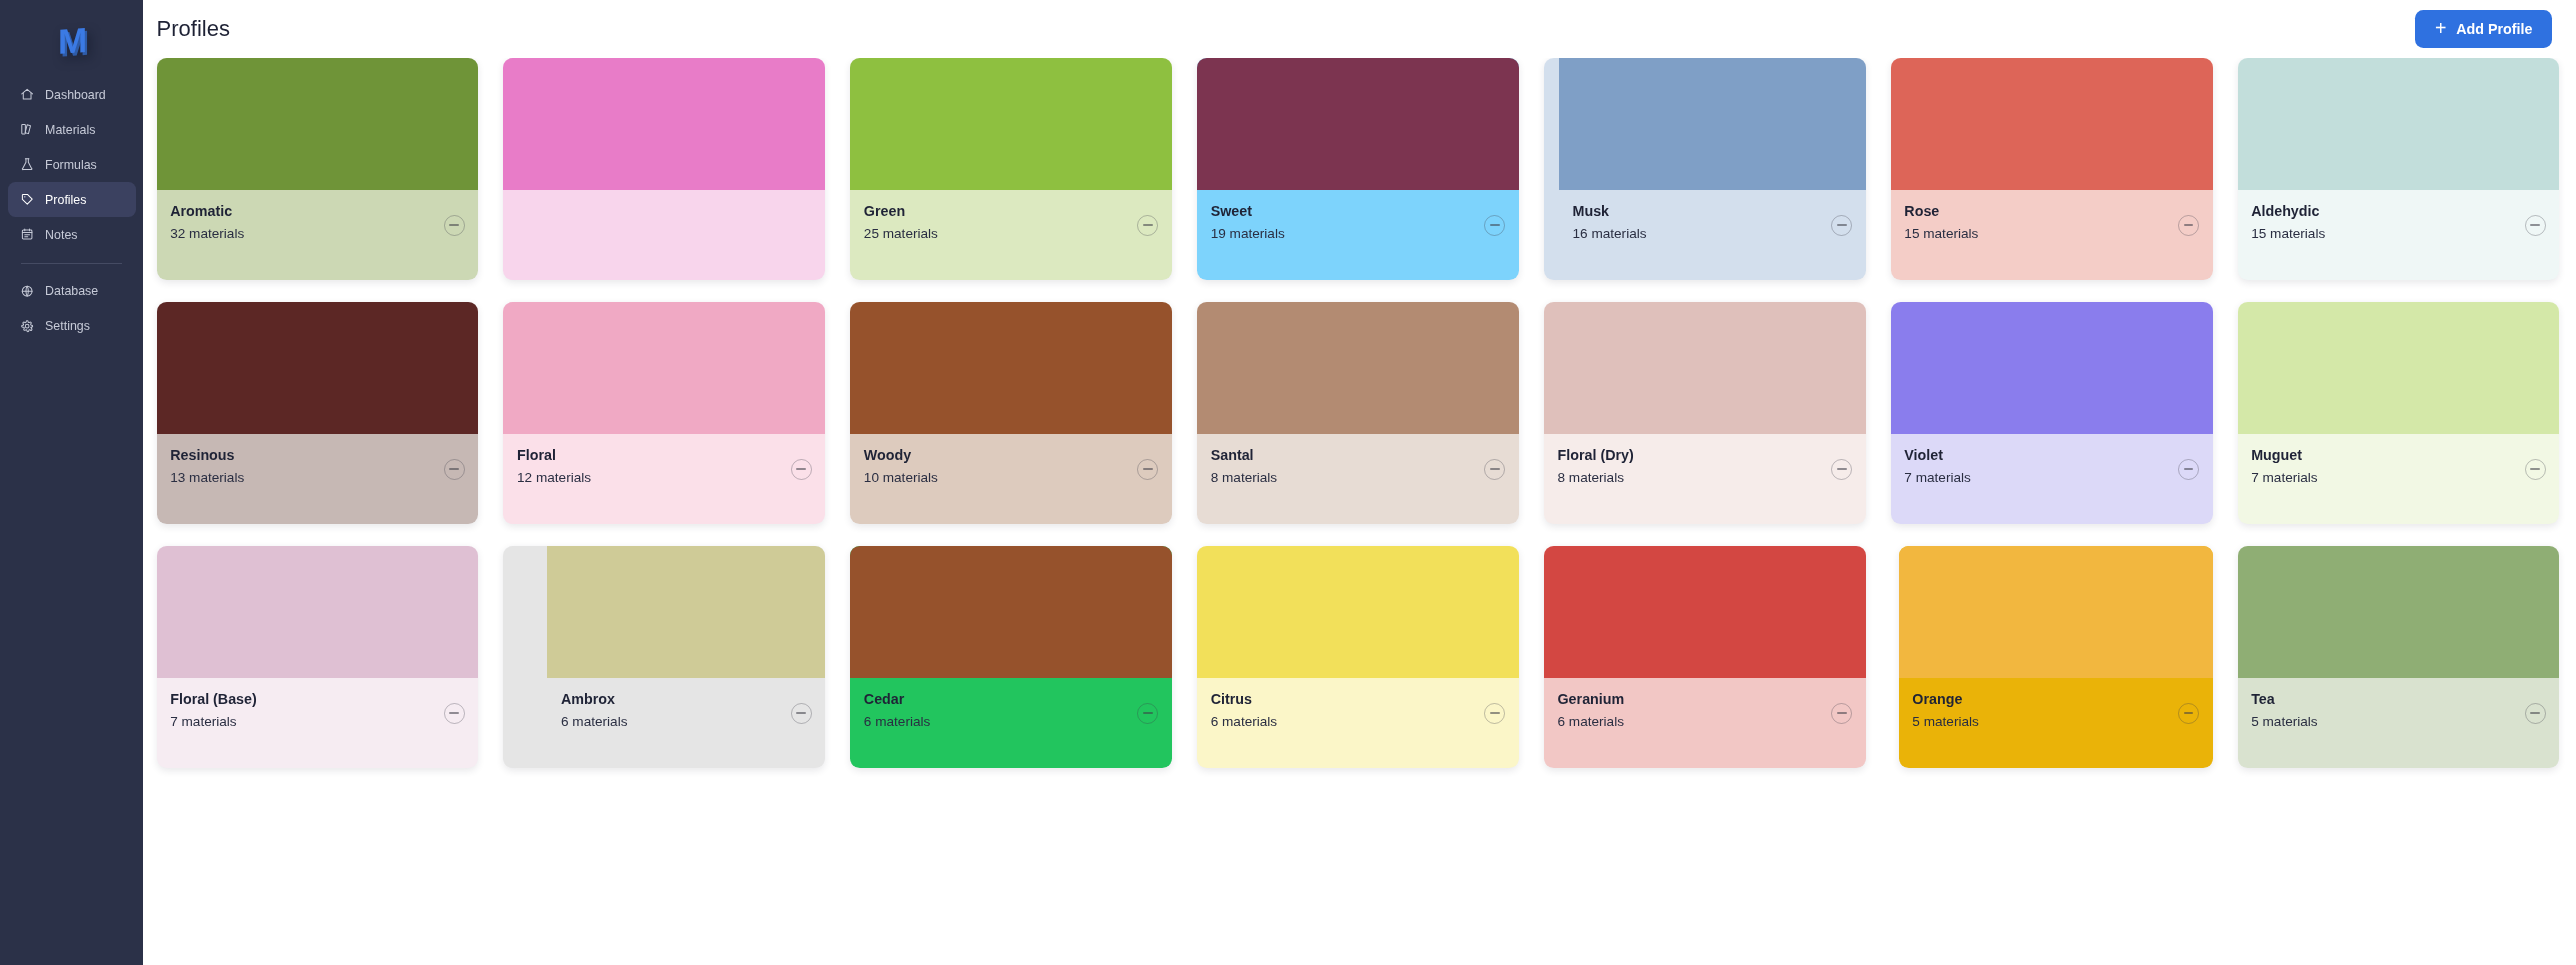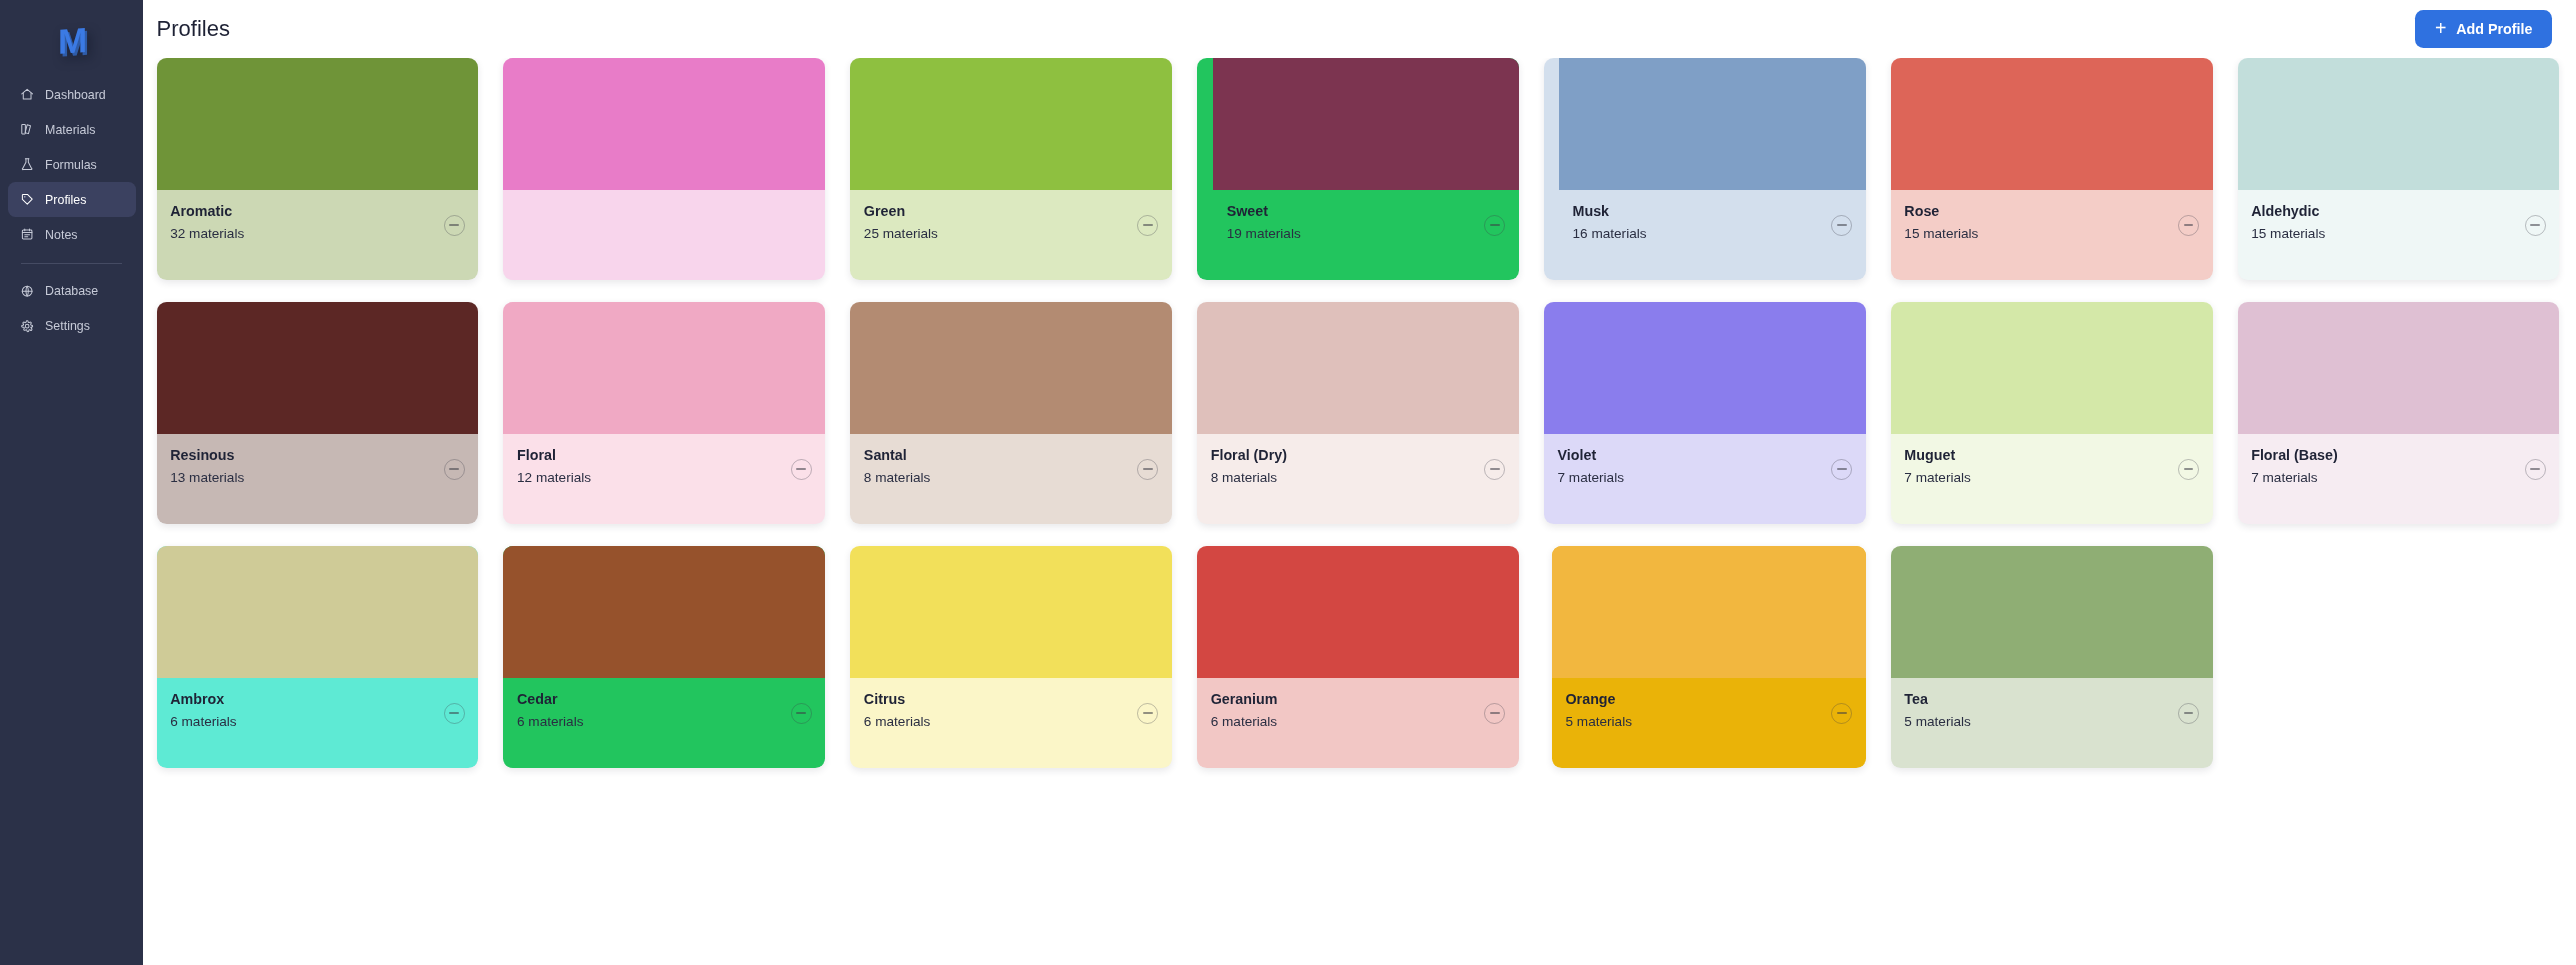--- a/index.html
+++ b/index.html
@@ -296,21 +296,21 @@
         <div class="card-footer">
           <div class="card-text">
             <div class="card-name">Green</div>
             <div class="card-count">25 materials</div>
           </div>
           <button class="remove-btn">
             <span class="remove-bar"></span>
           </button>
         </div>
       </div>
-      <div class="card" style="background: #22c55e; padding-left: 16px;">
+      <div class="card" style="background: #7dd3fc;">
         <div class="swatch" style="background: rgb(124, 52, 80);"></div>
         <div class="card-footer">
           <div class="card-text">
             <div class="card-name">Sweet</div>
             <div class="card-count">19 materials</div>
           </div>
           <button class="remove-btn">
             <span class="remove-bar"></span>
           </button>
         </div>
@@ -368,20 +368,32 @@
         <div class="card-footer">
           <div class="card-text">
             <div class="card-name">Floral</div>
             <div class="card-count">12 materials</div>
           </div>
           <button class="remove-btn">
             <span class="remove-bar"></span>
           </button>
         </div>
       </div>
+      <div class="card" style="background: rgb(221, 203, 190);">
+        <div class="swatch" style="background: rgb(150, 82, 44);"></div>
+        <div class="card-footer">
+          <div class="card-text">
+            <div class="card-name">Woody</div>
+            <div class="card-count">10 materials</div>
+          </div>
+          <button class="remove-btn">
+            <span class="remove-bar"></span>
+          </button>
+        </div>
+      </div>
       <div class="card" style="background: rgb(231, 220, 212);">
         <div class="swatch" style="background: rgb(179, 139, 114);"></div>
         <div class="card-footer">
           <div class="card-text">
             <div class="card-name">Santal</div>
             <div class="card-count">8 materials</div>
           </div>
           <button class="remove-btn">
             <span class="remove-bar"></span>
           </button>
@@ -428,21 +440,21 @@
         <div class="card-footer">
           <div class="card-text">
             <div class="card-name">Floral (Base)</div>
             <div class="card-count">7 materials</div>
           </div>
           <button class="remove-btn">
             <span class="remove-bar"></span>
           </button>
         </div>
       </div>
-      <div class="card" style="background: #5eead4;">
+      <div class="card" style="background: #e5e5e5; padding-left: 44px;">
         <div class="swatch" style="background: rgb(207, 203, 151);"></div>
         <div class="card-footer">
           <div class="card-text">
             <div class="card-name">Ambrox</div>
             <div class="card-count">6 materials</div>
           </div>
           <button class="remove-btn">
             <span class="remove-bar"></span>
           </button>
         </div>

